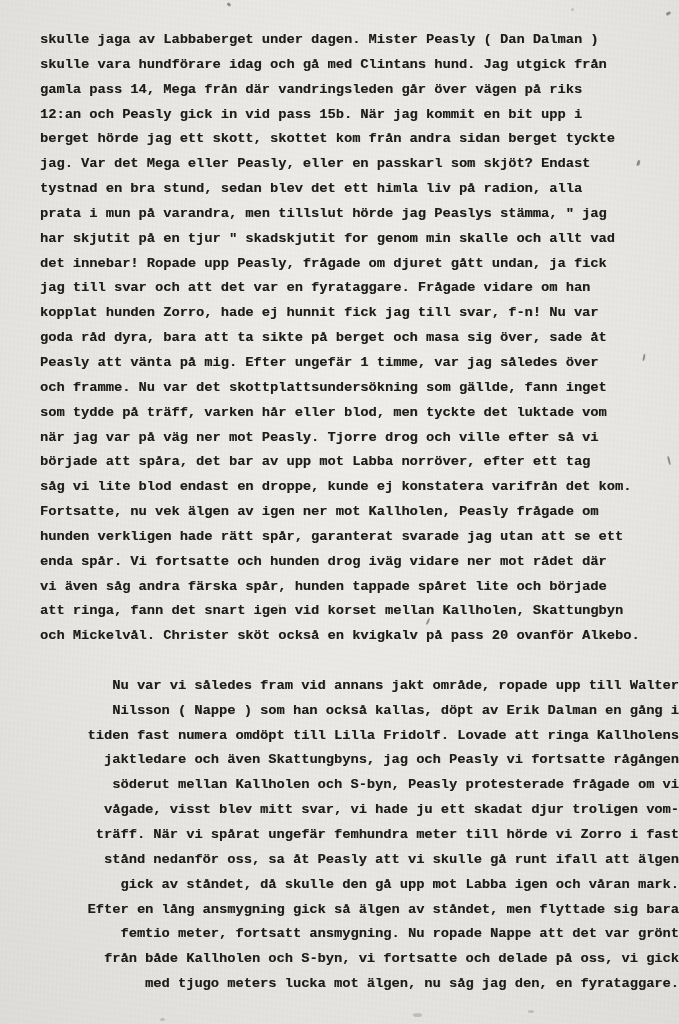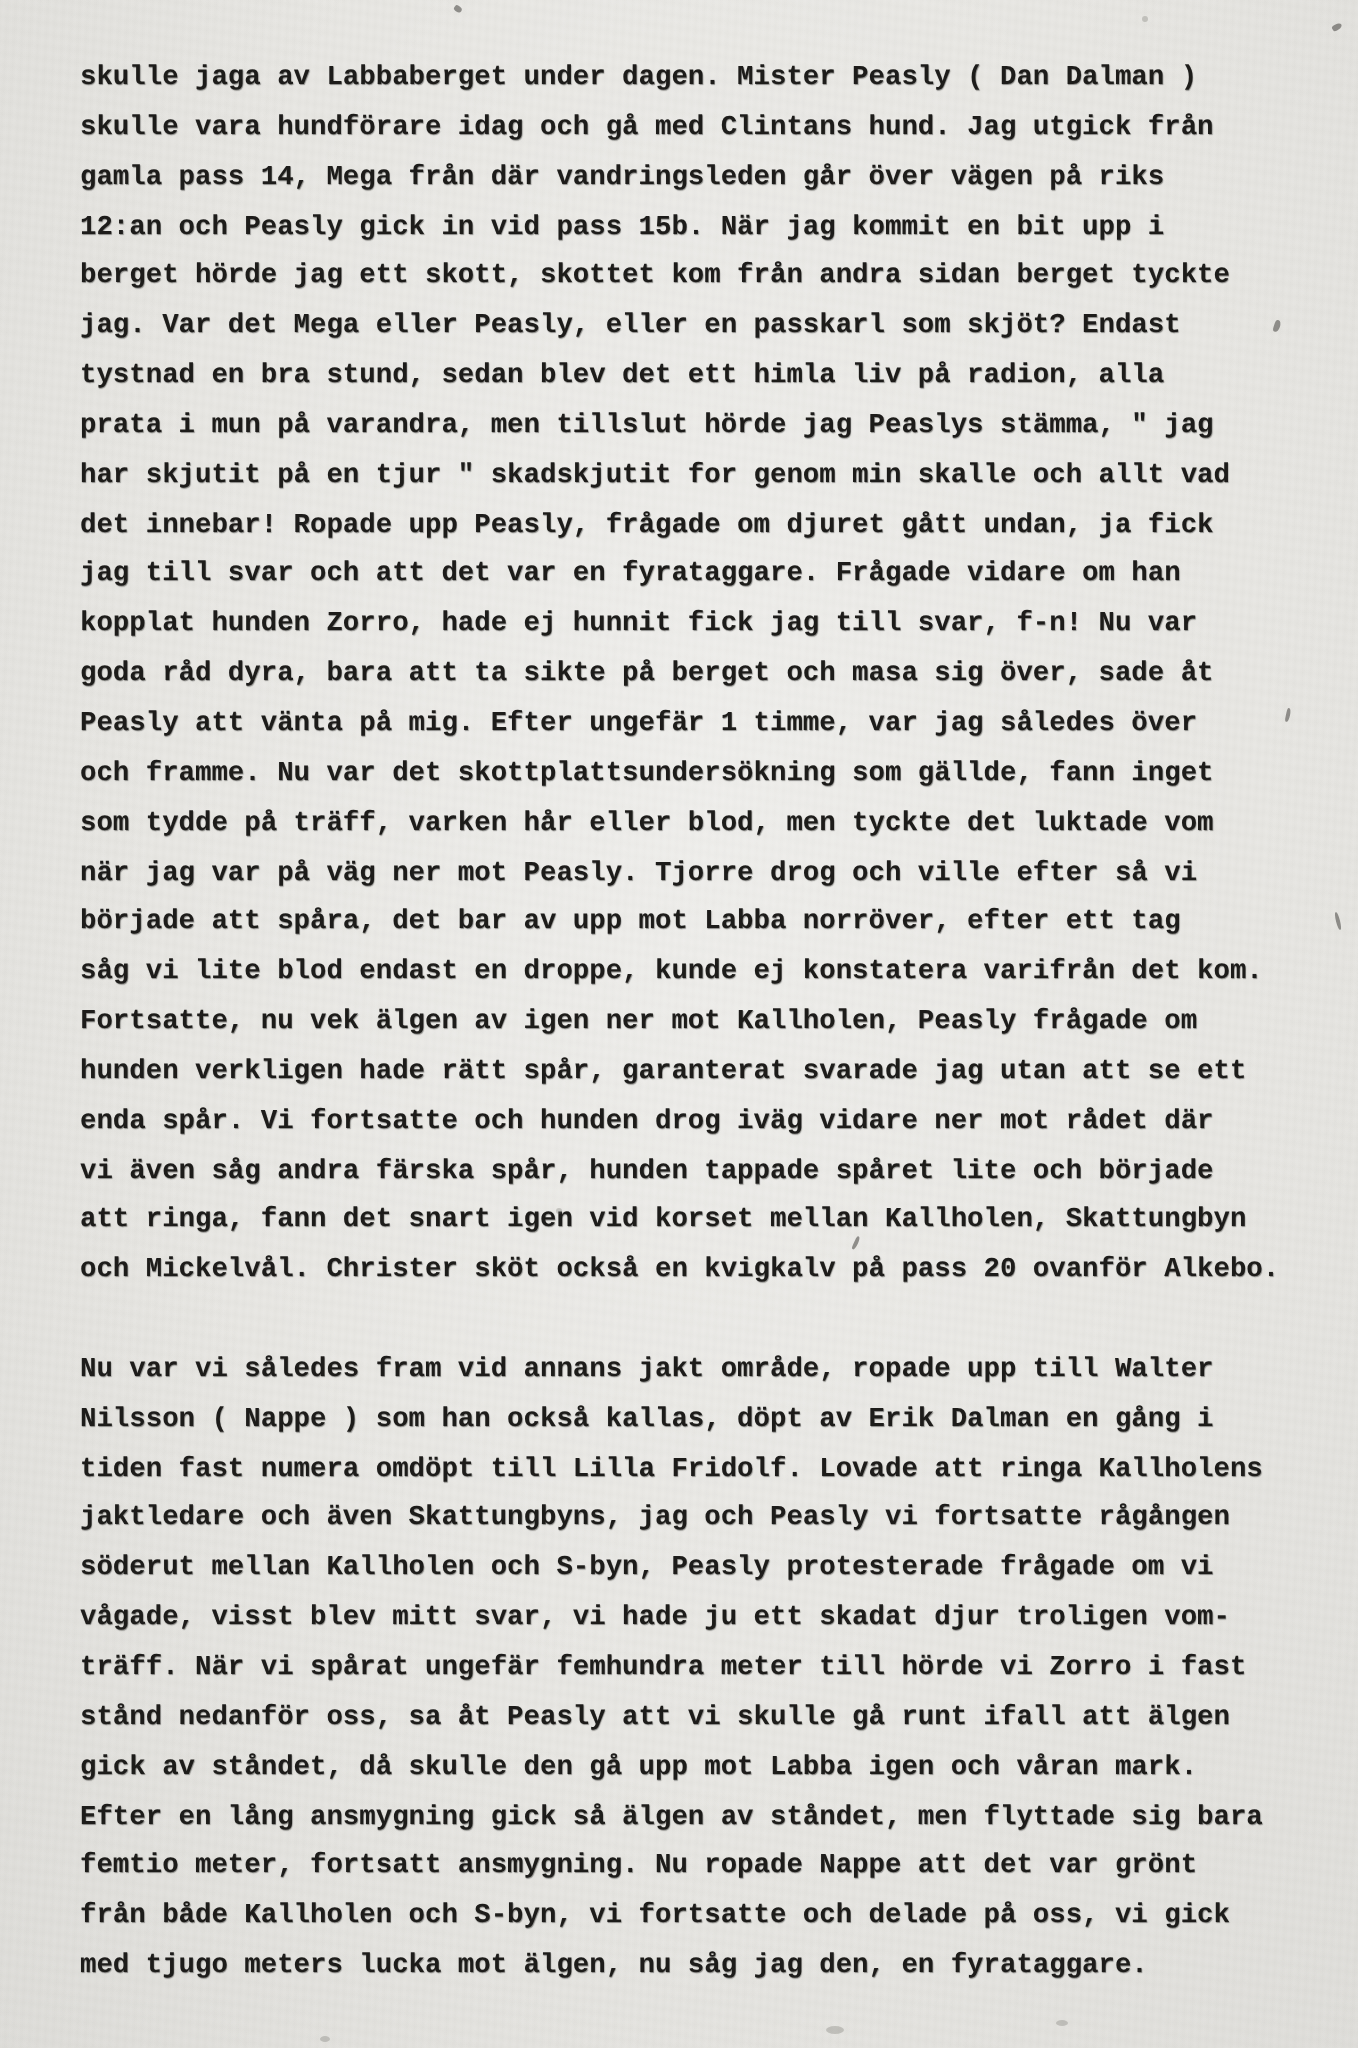--- a/index.html
+++ b/index.html
@@ -30,20 +30,21 @@
     font-size: 13.7px;
     line-height: 24.85px;
     font-weight: 700;
     color: #1d1c1a;
     text-shadow: 0.3px 0.3px 0.5px rgba(25,24,22,0.45);
     white-space: pre;
     letter-spacing: 0;
   }
   pre.para + pre.para {
     margin-top: 24.85px;
+    text-align: right;
   }
   .speck {
     position: absolute;
     background: rgba(70,68,64,0.55);
     border-radius: 50%;
   }
   .speck.light { background: rgba(110,108,102,0.30); }
   .speck.mark  { border-radius: 40% 60% 60% 40%; }
 </style>
 </head>

